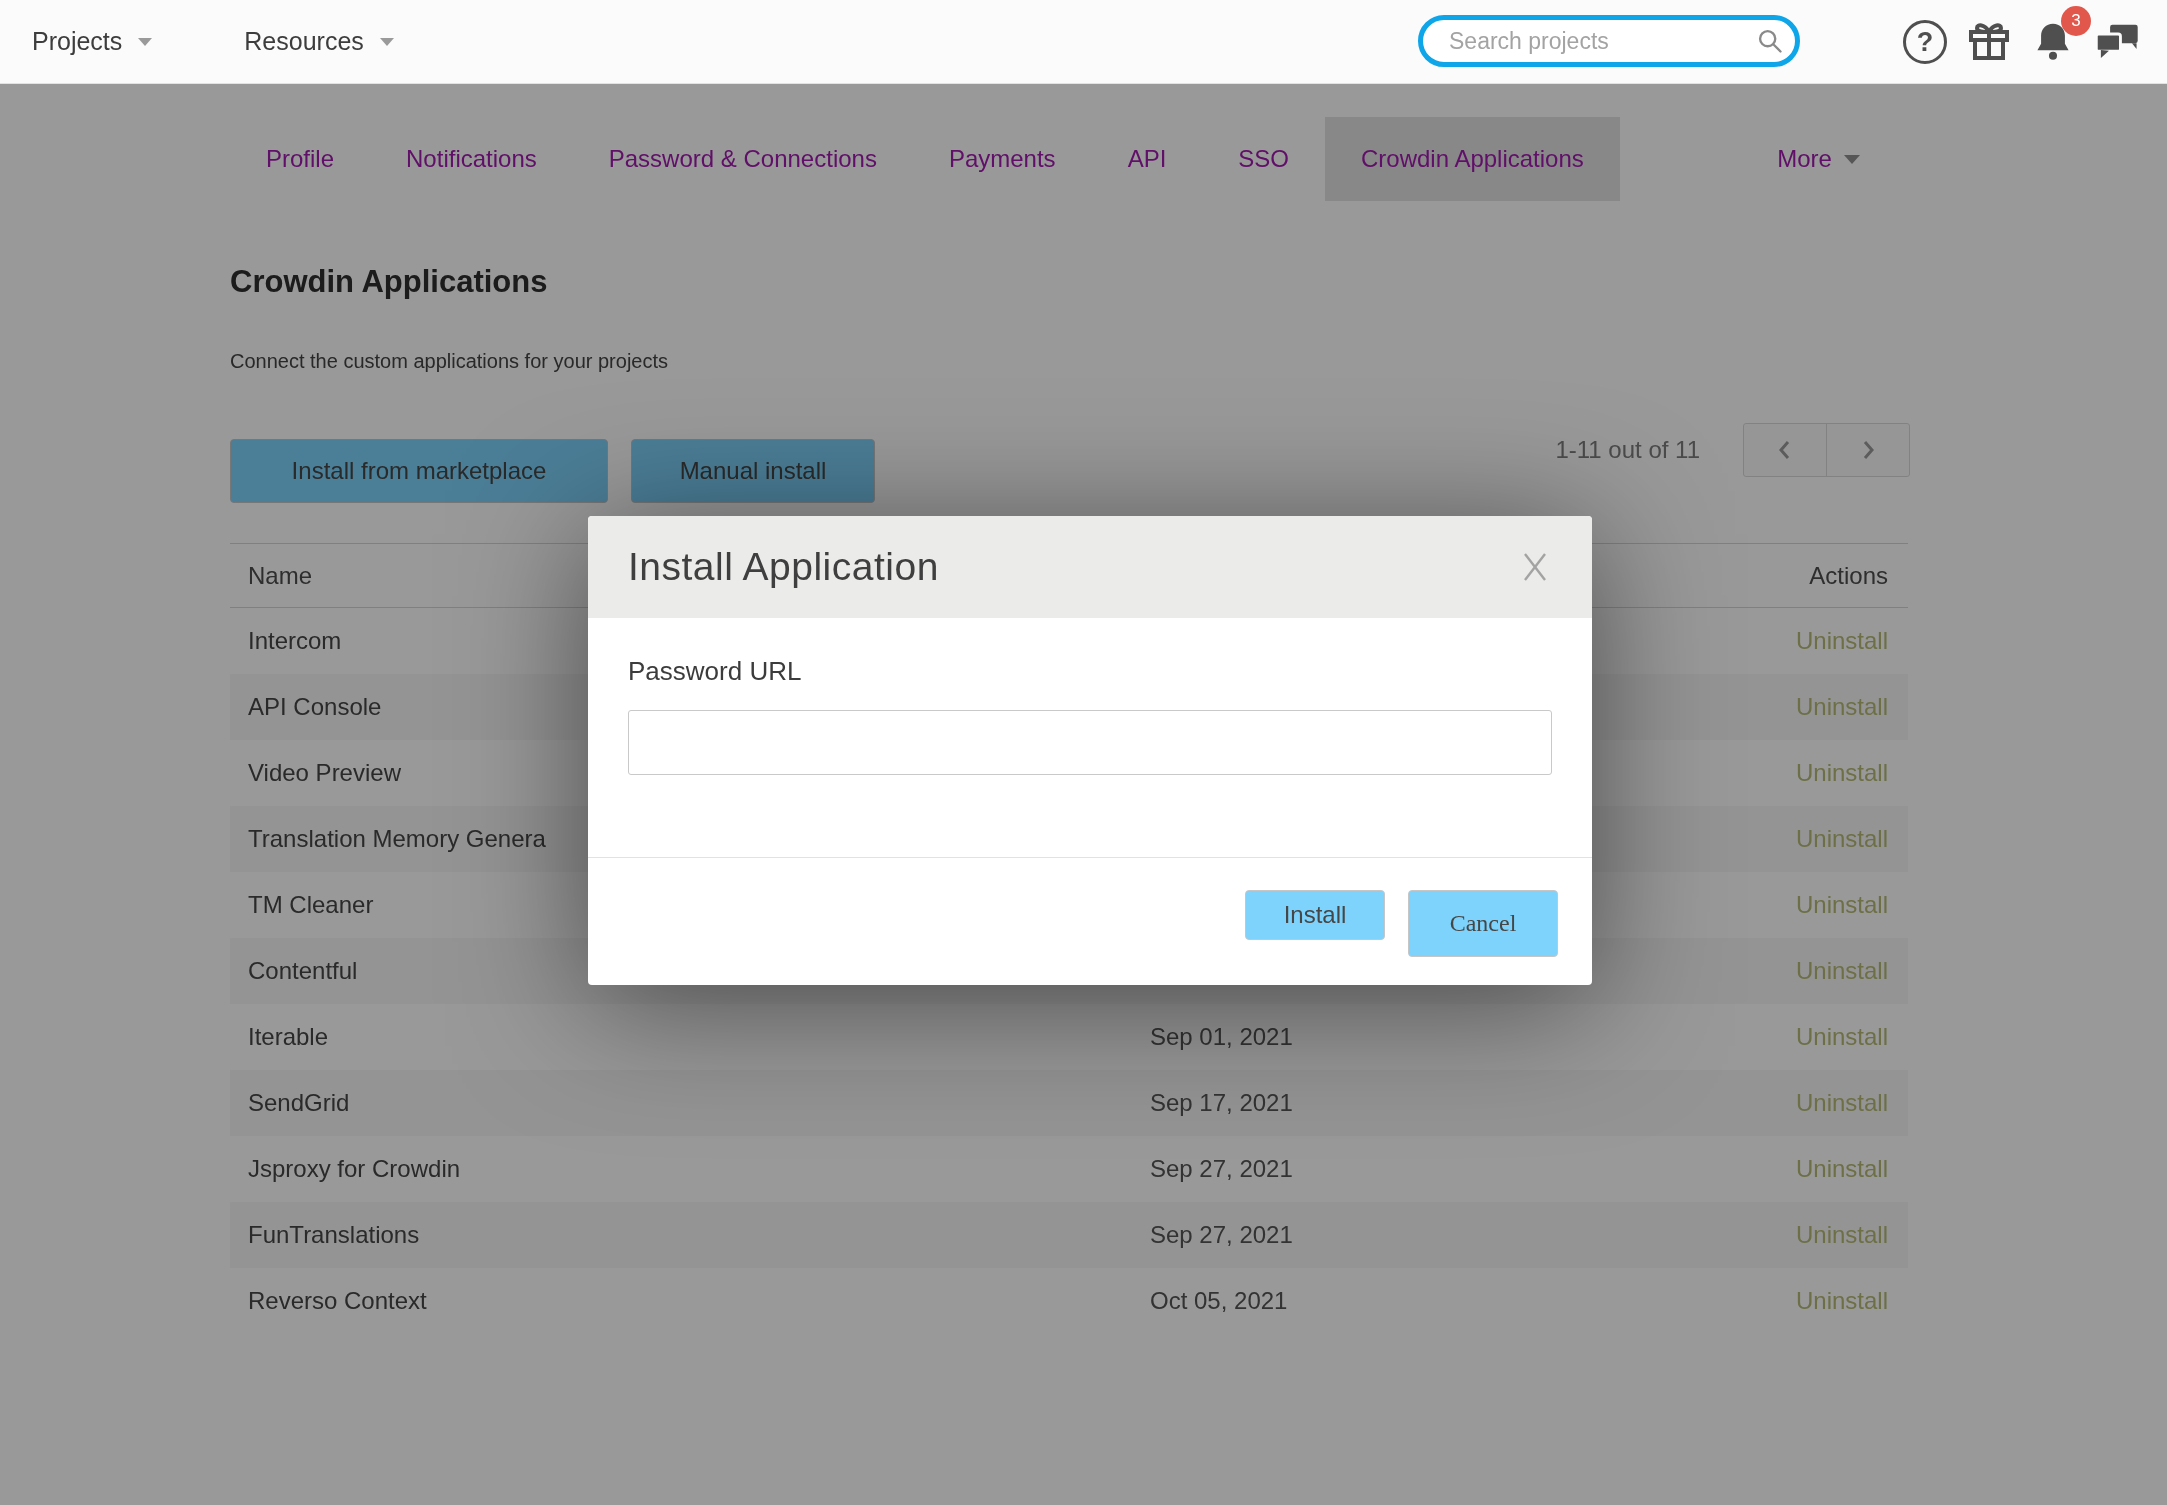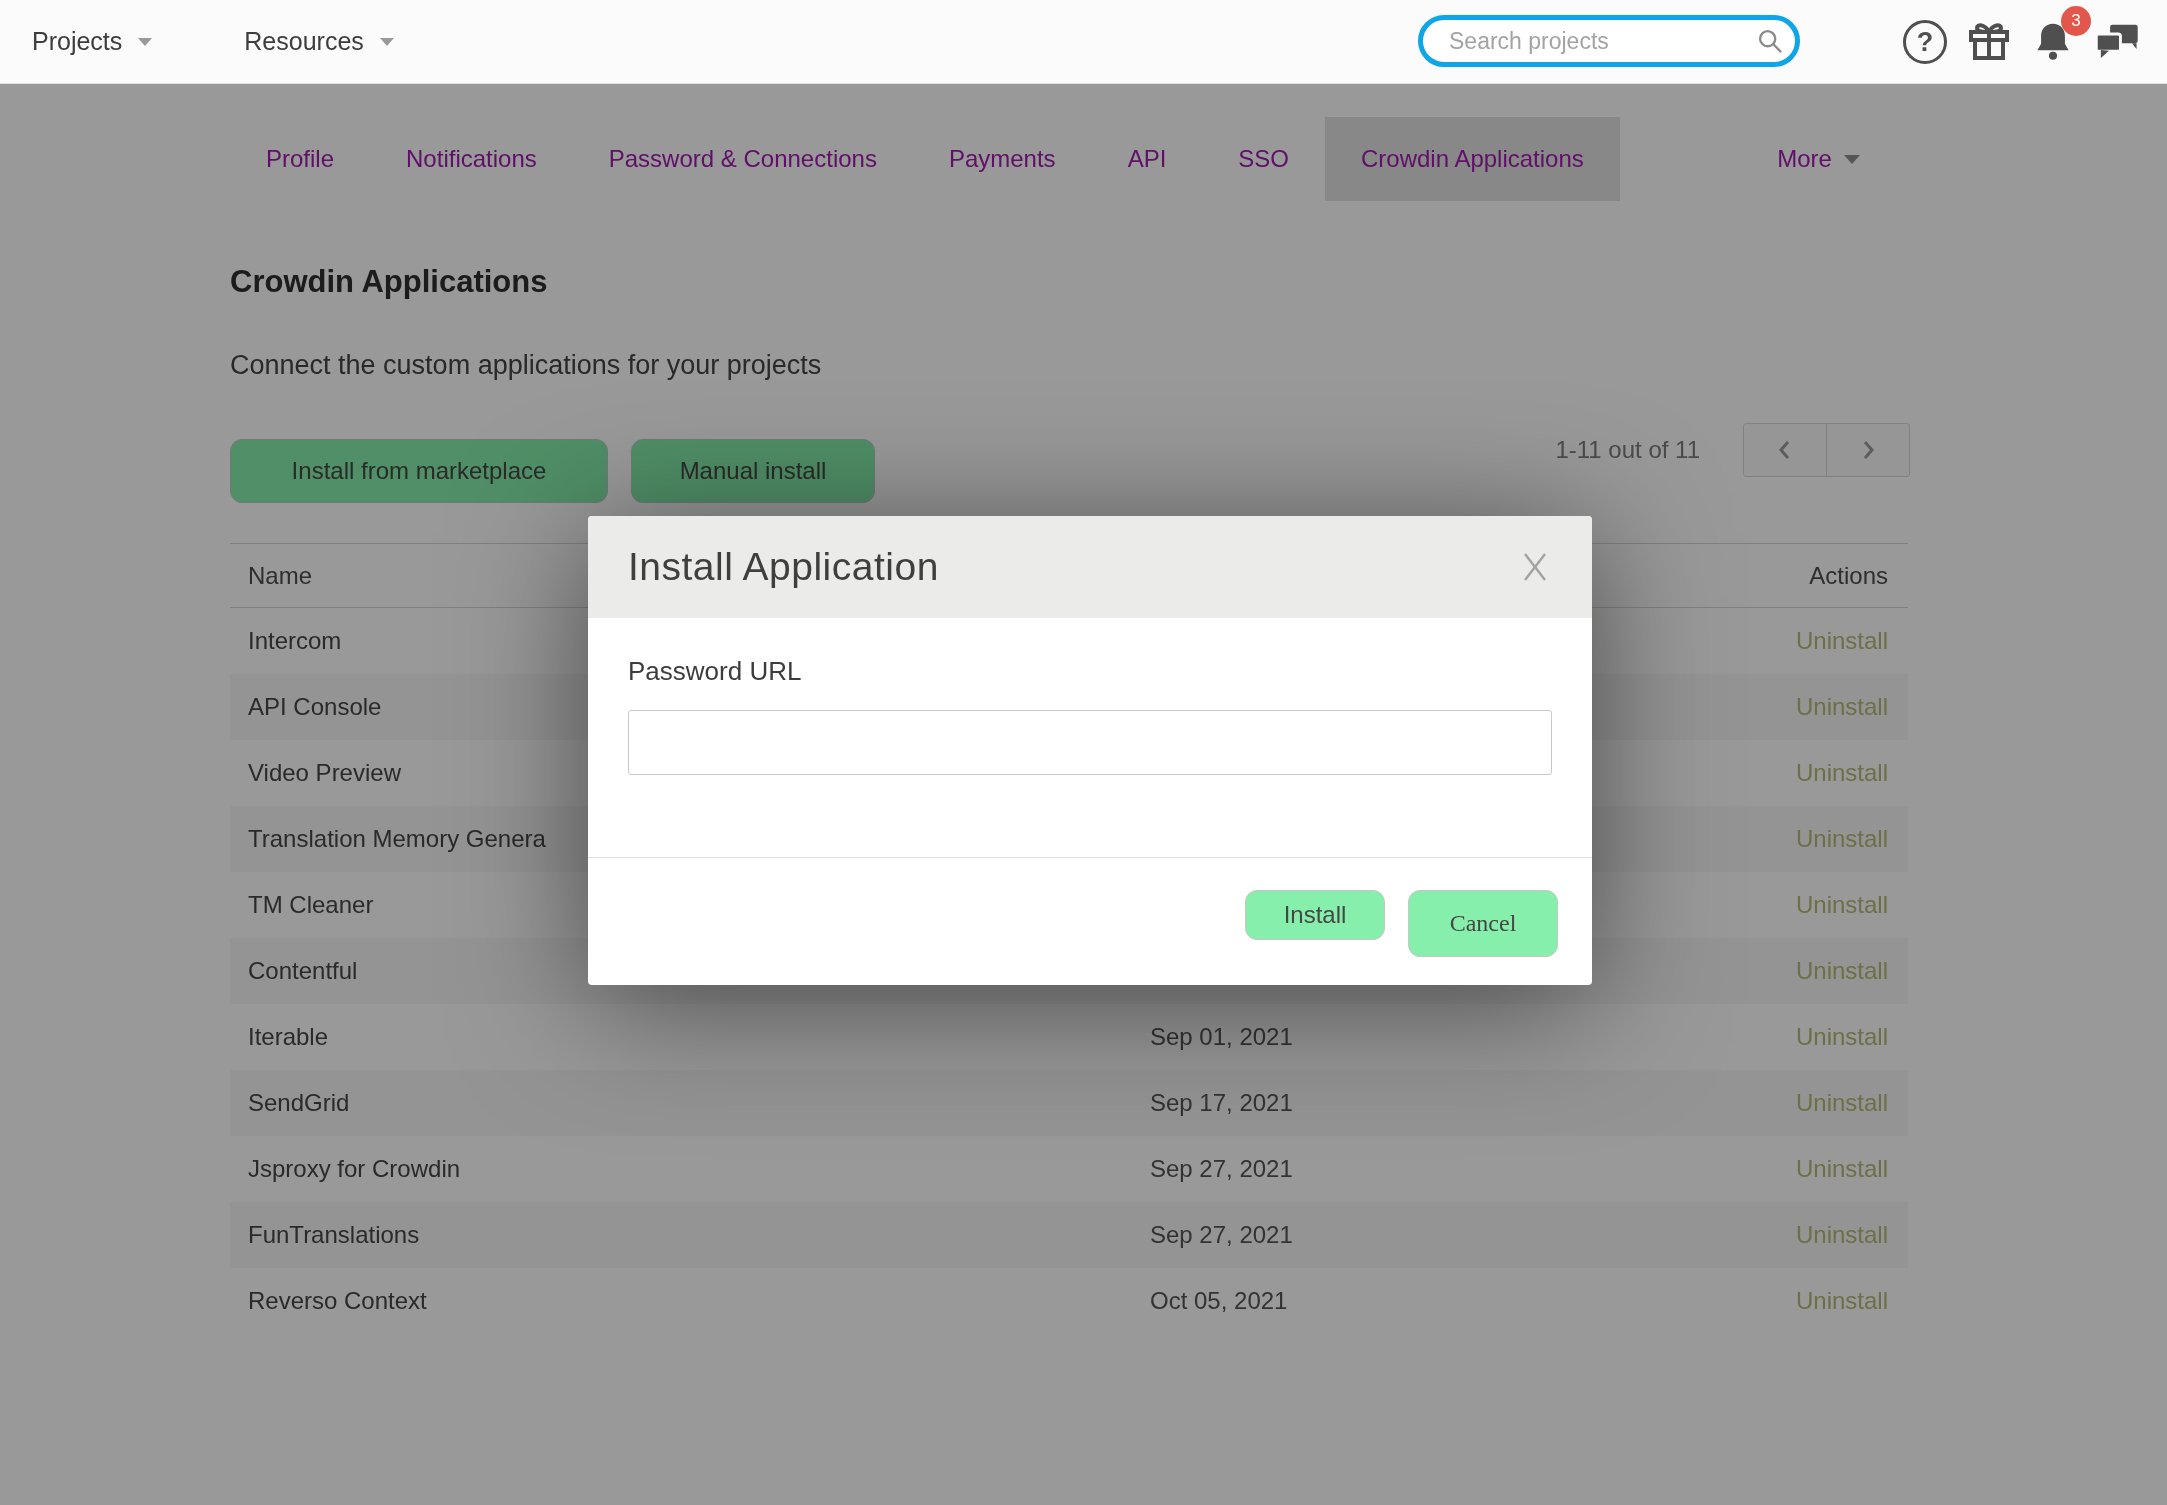--- a/index.html
+++ b/index.html
@@ -12,23 +12,23 @@
 
   .tabbar { position:absolute; left:230px; top:117px; width:1680px; height:84px;
             background:#ffffff; border-radius:3px; display:flex; align-items:stretch; }
   .tab { display:flex; align-items:center; padding:0 36px; font-size:24px; color:#a21caf; cursor:pointer; white-space:nowrap; }
   .tab.active { background:#e3e3e3; }
   .tab-more { margin-left:auto; min-width:183px; justify-content:center; gap:12px; }
   .caret-down { width:0; height:0; border-left:8px solid transparent; border-right:8px solid transparent;
                 border-top:9px solid #8f8f8f; display:inline-block; }
 
   .page-title { position:absolute; left:230px; top:264px; font-size:31px; font-weight:bold; color:#2f2f2f; }
-  .page-subtitle { position:absolute; left:230px; top:350px; font-size:27px; color:#454545; }
-
-  .btn { background:#86efac; border:1px solid #c6c6c6; border-radius:12px; color:#464646;
+  .page-subtitle { position:absolute; left:230px; top:350px; font-size:20px; color:#454545; }
+
+  .btn { background:#7dd3fc; border:1px solid #c6c6c6; border-radius:4px; color:#464646;
          font-size:24px; font-family:inherit; display:flex; align-items:center; justify-content:center; cursor:pointer; }
   .btn-marketplace { position:absolute; left:230px; top:439px; width:378px; height:64px; }
   .btn-manual { position:absolute; left:631px; top:439px; width:244px; height:64px; }
 
   .pagination-text { position:absolute; left:1420px; top:436px; width:280px; text-align:right;
                      font-size:24px; color:#7d7d7d; }
   .pager { position:absolute; left:1743px; top:423px; width:167px; height:54px; background:#fbfbfb;
            border:1px solid #d9d9d9; border-radius:3px; display:flex; }
   .pager-btn { flex:1; display:flex; align-items:center; justify-content:center; cursor:pointer; }
   .pager-btn + .pager-btn { border-left:1px solid #d9d9d9; }

